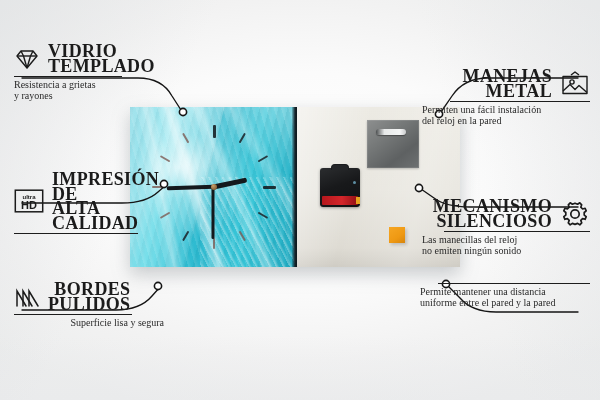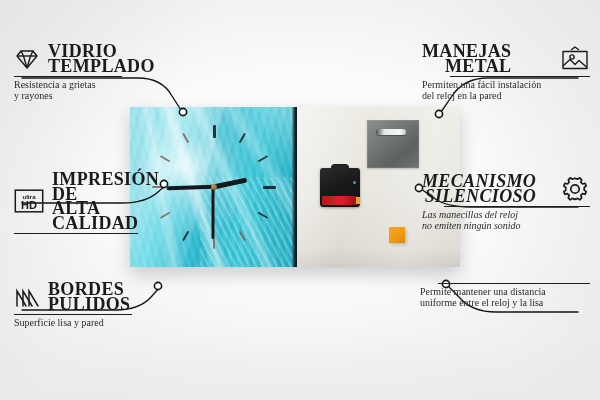--- a/index.html
+++ b/index.html
@@ -185,21 +185,21 @@
   #lines { position: absolute; inset: 0; z-index: 4; pointer-events: none; }
 
   
   .callout { position: absolute; z-index: 5; }
   .c-head {
     display: flex;
     align-items: center;
     gap: 8px;
   }
   .callout.left .c-head { justify-content: flex-start; }
-  .callout.right .c-head { justify-content: space-between; }
+  .callout.right .c-head { justify-content: flex-end; margin-top: 25px; }
   .c-title {
     font-family: "Liberation Serif", serif;
     font-weight: 700;
     font-size: 18px;
     line-height: 14.5px;
     letter-spacing: 0.35px;
     color: #1b1b1b;
     text-transform: uppercase;
     white-space: pre-line;
   }
@@ -219,26 +219,26 @@
   }
   .callout.right .c-sub { text-align: left; }
   .icon { flex: 0 0 auto; display: block; }
   .icon svg { display: block; }
 
   
   #co-vidrio   { left: 14px;  top: 44px;  width: 150px; }
   #co-vidrio   .c-rule { width: 108px; }
   #co-impresion{ left: 14px;  top: 172px; width: 162px; }
   #co-impresion .c-rule { width: 124px; }
-  #co-bordes   { left: 14px;  top: 282px; width: 150px; }
+  #co-bordes   { left: 14px;  top: 282px; width: 150px; text-align: right; }
   #co-bordes   .c-rule { width: 118px; }
 
   #co-manejas  { right: 10px; top: 44px;  width: 168px; }
   #co-manejas  .c-rule { width: 140px; margin-left: auto; }
-  #co-mecanismo{ right: 10px; top: 174px; width: 168px; font-style: italic; }
+  #co-mecanismo{ right: 10px; top: 174px; width: 168px; }
   #co-mecanismo .c-rule { width: 146px; margin-left: auto; }
   #co-espuma   { right: 10px; top: 280px; width: 170px; }
   #co-espuma   .c-rule { width: 152px; margin-left: auto; }
 </style>
 </head>
 <body>
 
 <div id="stage">
 
   <div id="product">
@@ -380,21 +380,21 @@
             <path d="M3 21 L3 6 L12 21"></path>
             <path d="M9 21 L9 6 L18 21"></path>
             <path d="M15 21 L15 6 L24 21"></path>
           </g>
         </svg>
       </span>
       <span class="c-title">BORDES
 PULIDOS</span>
     </div>
     <div class="c-rule"></div>
-    <div class="c-sub">Superficie lisa y pared</div>
+    <div class="c-sub">Superficie lisa y segura</div>
   </div>
 
   <div class="callout right" id="co-manejas">
     <div class="c-head">
       <span class="c-title">MANEJAS
 METAL</span>
       <span class="icon">
         <svg width="30" height="26" viewBox="0 0 30 26">
           <g fill="none" stroke="#1b1b1b" stroke-width="1.4" stroke-linejoin="round">
             <path d="M11 4 L15 1 L19 4"></path>
@@ -424,16 +424,16 @@
       </span>
     </div>
     <div class="c-rule"></div>
     <div class="c-sub">Las manecillas del reloj
 no emiten ningún sonido</div>
   </div>
 
   <div class="callout right" id="co-espuma">
     <div class="c-rule"></div>
     <div class="c-sub">Permite mantener una distancia
-uniforme entre el reloj y la lisa</div>
+uniforme entre el pared y la pared</div>
   </div>
 
 </div>
 
 </body></html>

